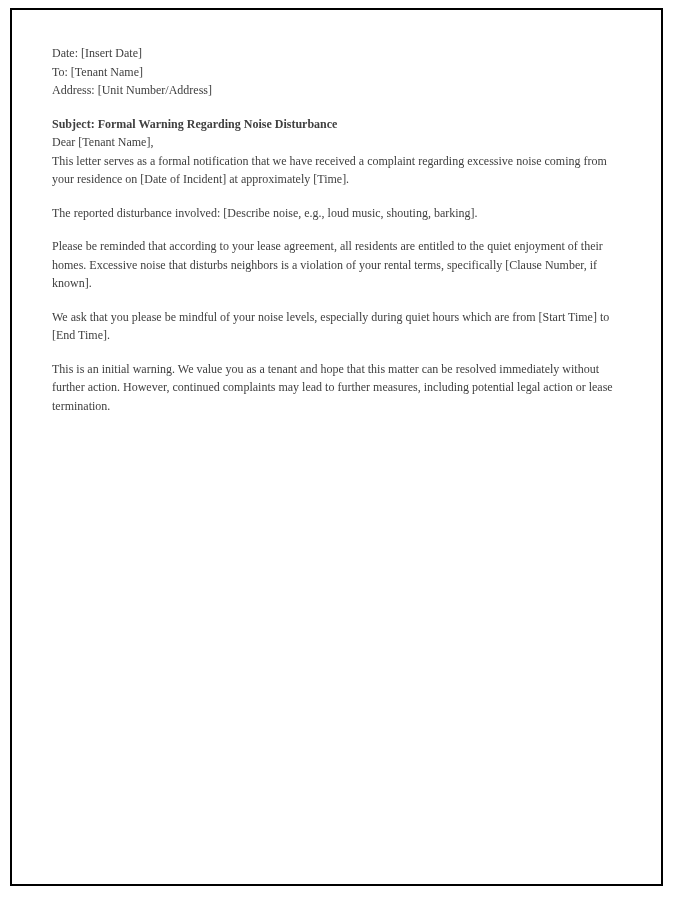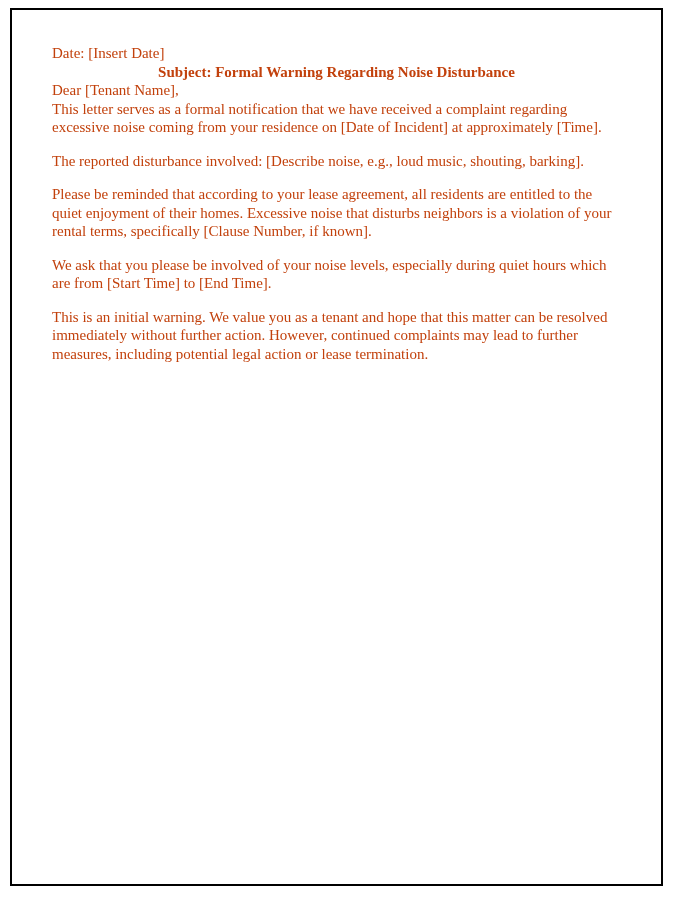--- a/index.html
+++ b/index.html
@@ -15,52 +15,55 @@
     left: 10px;
     top: 8px;
     width: 653px;
     height: 878px;
     background: #ffffff;
     border: 2px solid #000000;
     box-sizing: border-box;
   }
   .content {
     padding: 34px 40px 0 40px;
-    color: #c2410c;
-    font-size: 15px;
+    color: #404040;
+    font-size: 12px;
     line-height: 18.5px;
   }
   .block {
     margin: 0 0 15px 0;
   }
   .line {
     margin: 0;
   }
   .subject {
     font-weight: bold;
-    text-align: center;
   }
 </style>
 </head>
 <body>
 
 <div class="page">
   <div class="content">
 
     <p class="block line">Date: [Insert Date]</p>
 
+    <div class="block">
+      <p class="line">To: [Tenant Name]</p>
+      <p class="line">Address: [Unit Number/Address]</p>
+    </div>
 
     <p class="block line subject">Subject: Formal Warning Regarding Noise Disturbance</p>
 
     <p class="block line">Dear [Tenant Name],</p>
 
     <p class="block">This letter serves as a formal notification that we have received a complaint regarding excessive noise coming from your residence on [Date of Incident] at approximately [Time].</p>
     <p class="block">The reported disturbance involved: [Describe noise, e.g., loud music, shouting, barking].</p>
     <p class="block">Please be reminded that according to your lease agreement, all residents are entitled to the quiet enjoyment of their homes. Excessive noise that disturbs neighbors is a violation of your rental terms, specifically [Clause Number, if known].</p>
-    <p class="block">We ask that you please be involved of your noise levels, especially during quiet hours which are from [Start Time] to [End Time].</p>
+    <p class="block">We ask that you please be mindful of your noise levels, especially during quiet hours which are from [Start Time] to [End Time].</p>
     <p class="block">This is an initial warning. We value you as a tenant and hope that this matter can be resolved immediately without further action. However, continued complaints may lead to further measures, including potential legal action or lease termination.</p>
 
 
     <div class="block">
     </div>
 
   </div>
 </div>
 
 </body></html>

